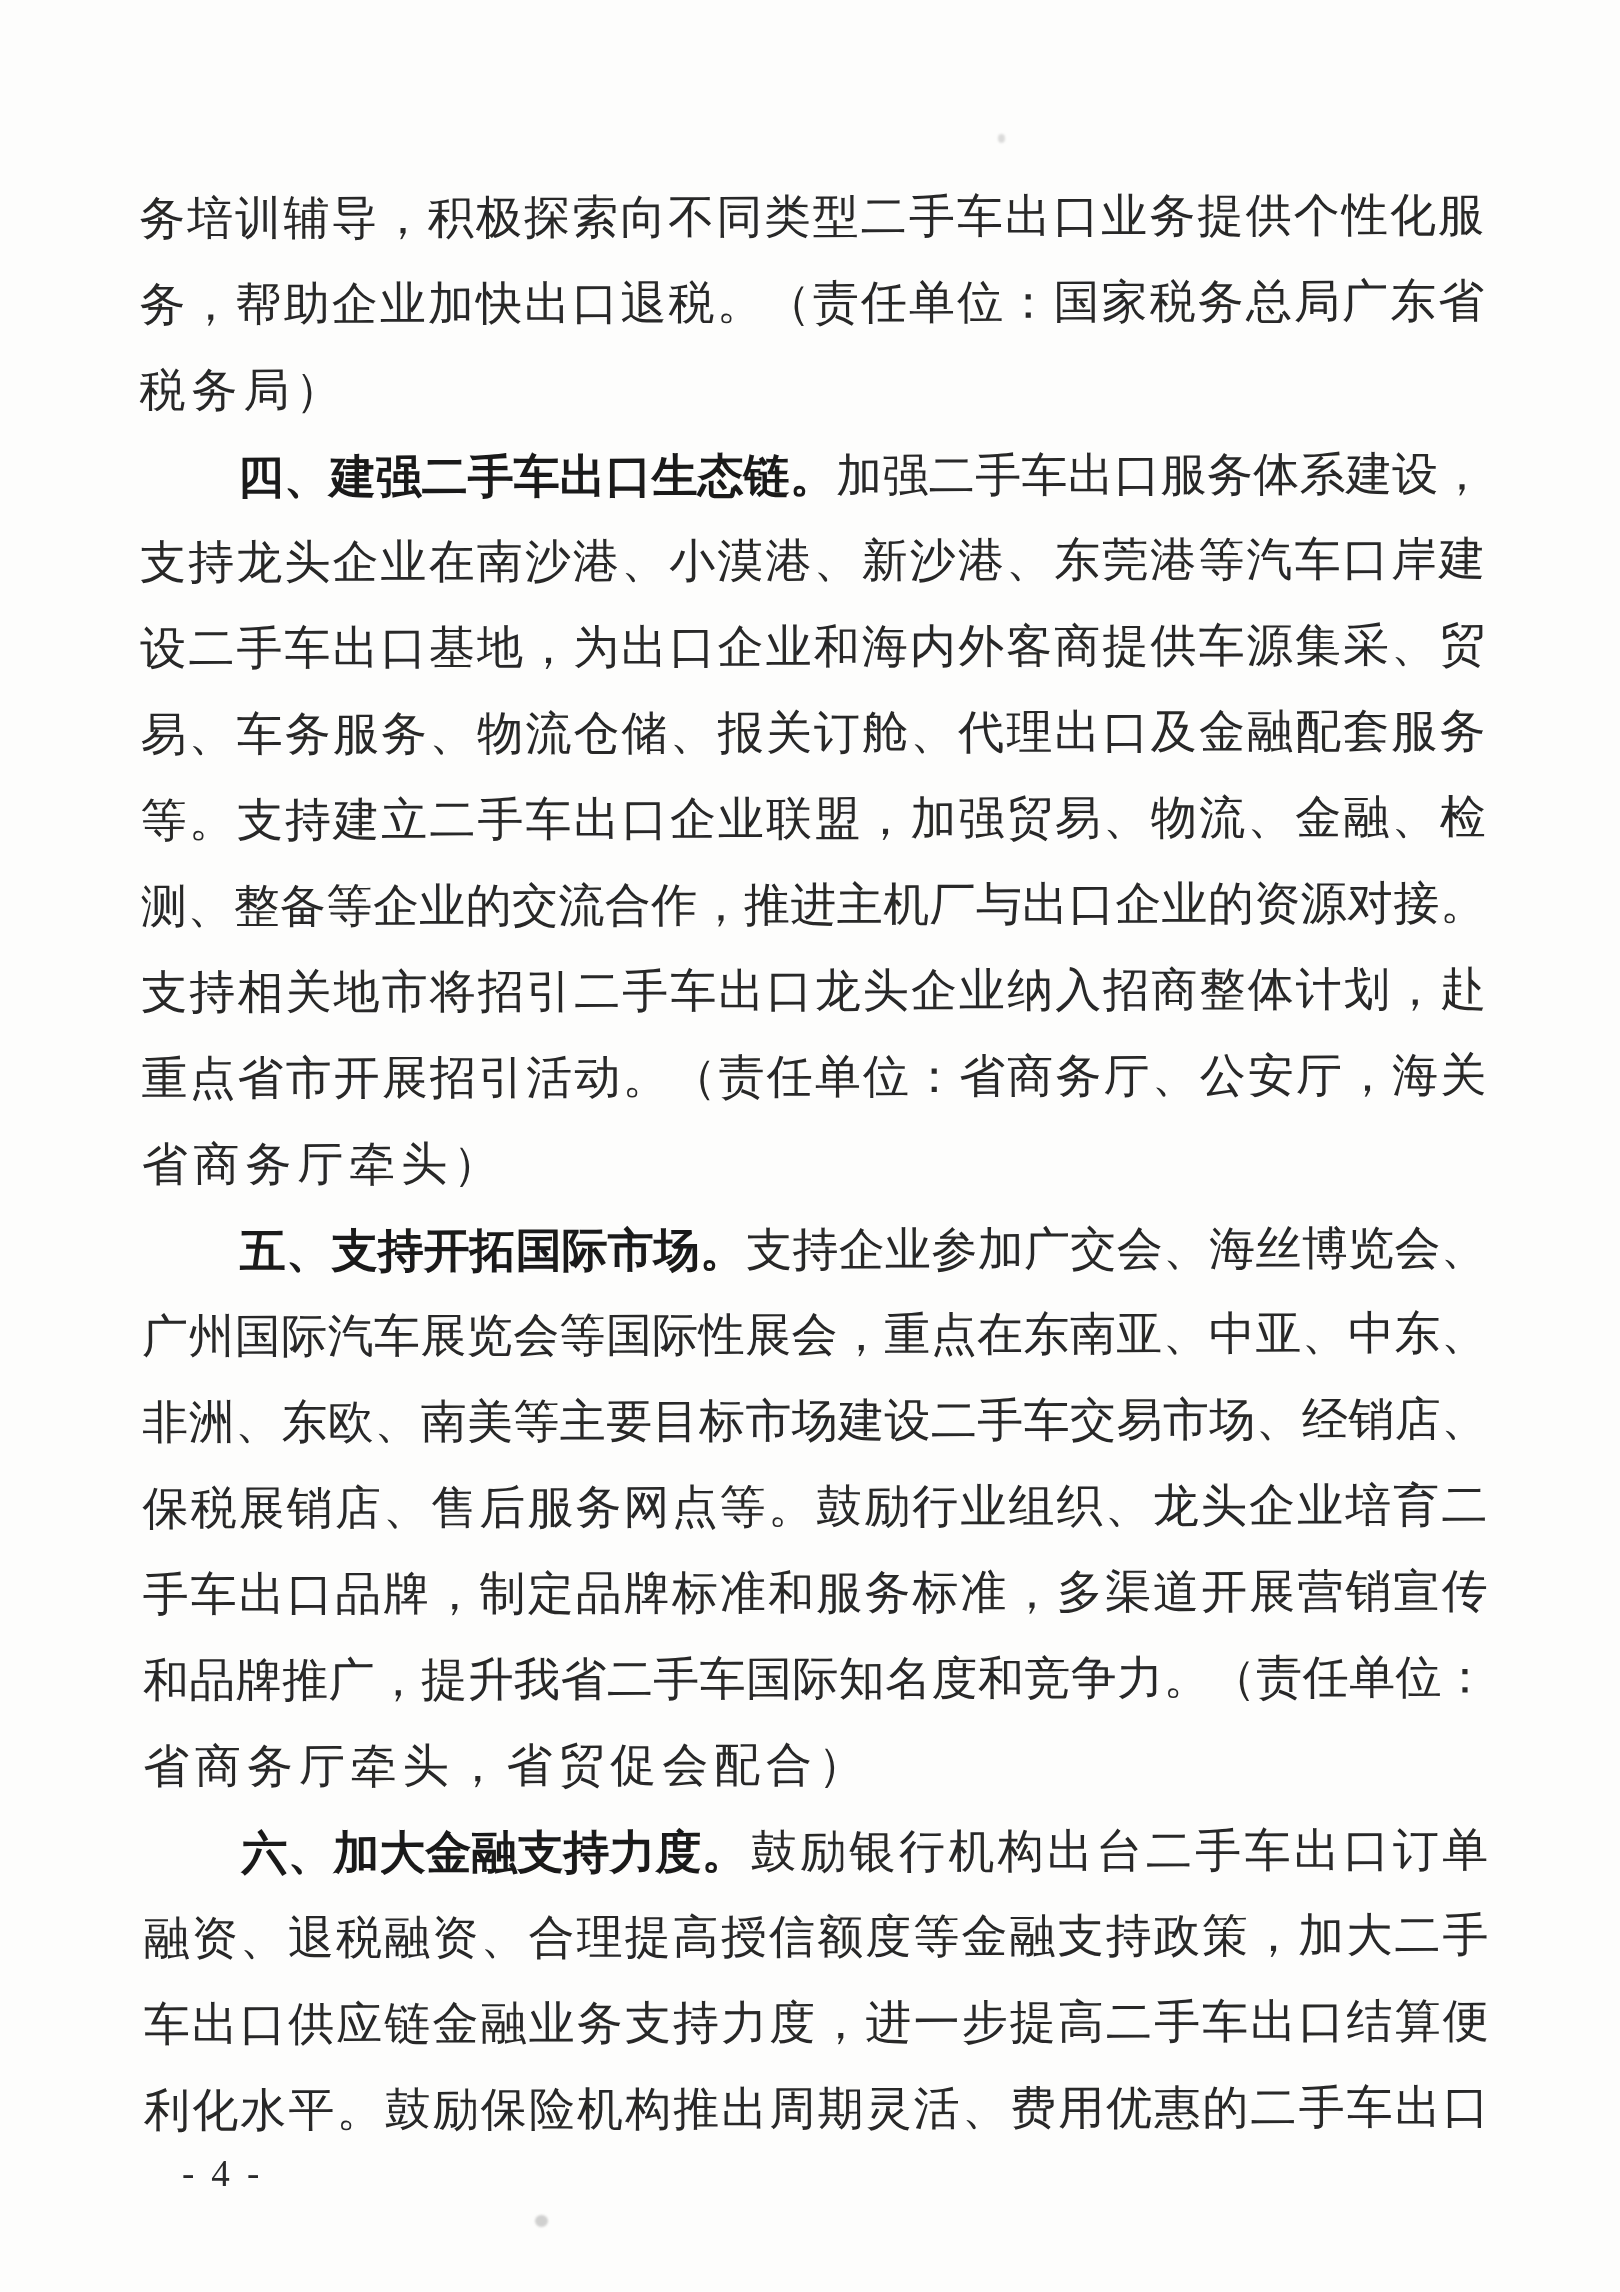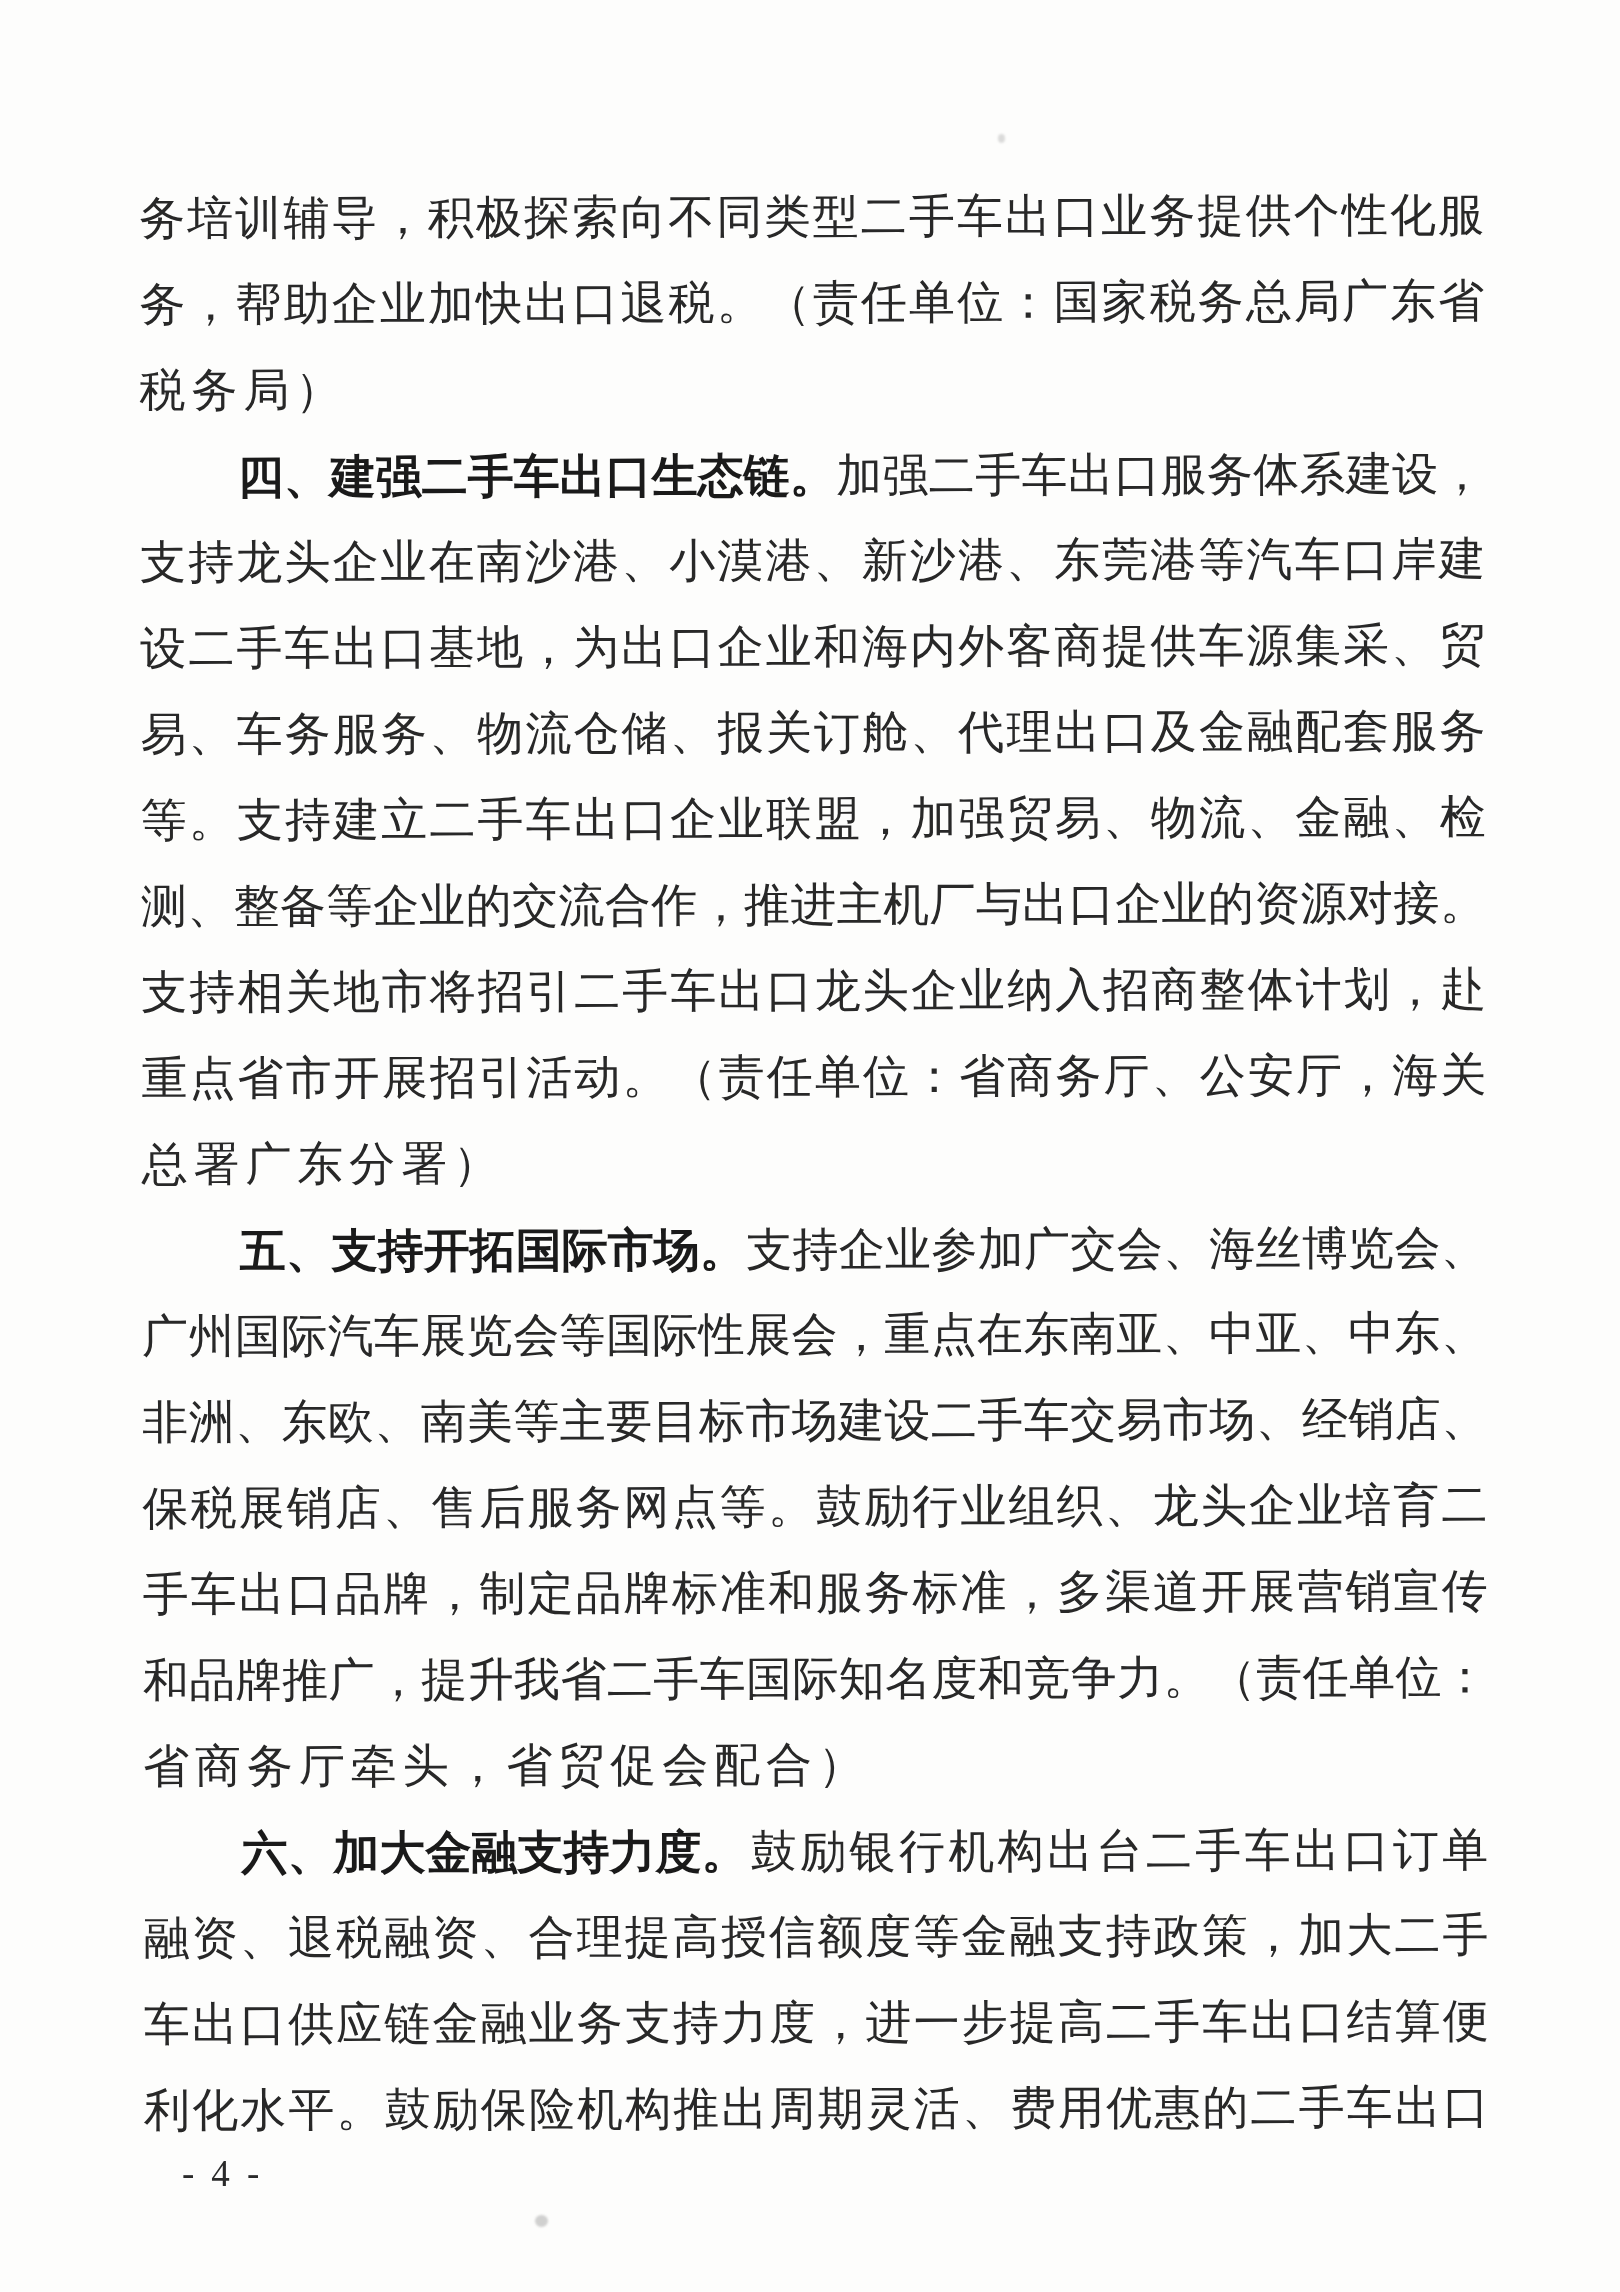--- a/index.html
+++ b/index.html
@@ -361,21 +361,21 @@
         <span>务</span>
         <span>厅</span>
         <span>、</span>
         <span>公</span>
         <span>安</span>
         <span>厅</span>
         <span>，</span>
         <span>海</span>
         <span>关</span>
       </div>
-      <div class="line"><span>总署广东分署）</span></div>
+      <div class="line"><span>省商务厅牵头）</span></div>
       <div class="line j ind">
         <span class="b">五、支持开拓国际市场。</span>
         <span>支</span>
         <span>持</span>
         <span>企</span>
         <span>业</span>
         <span>参</span>
         <span>加</span>
         <span>广</span>
         <span>交</span>

